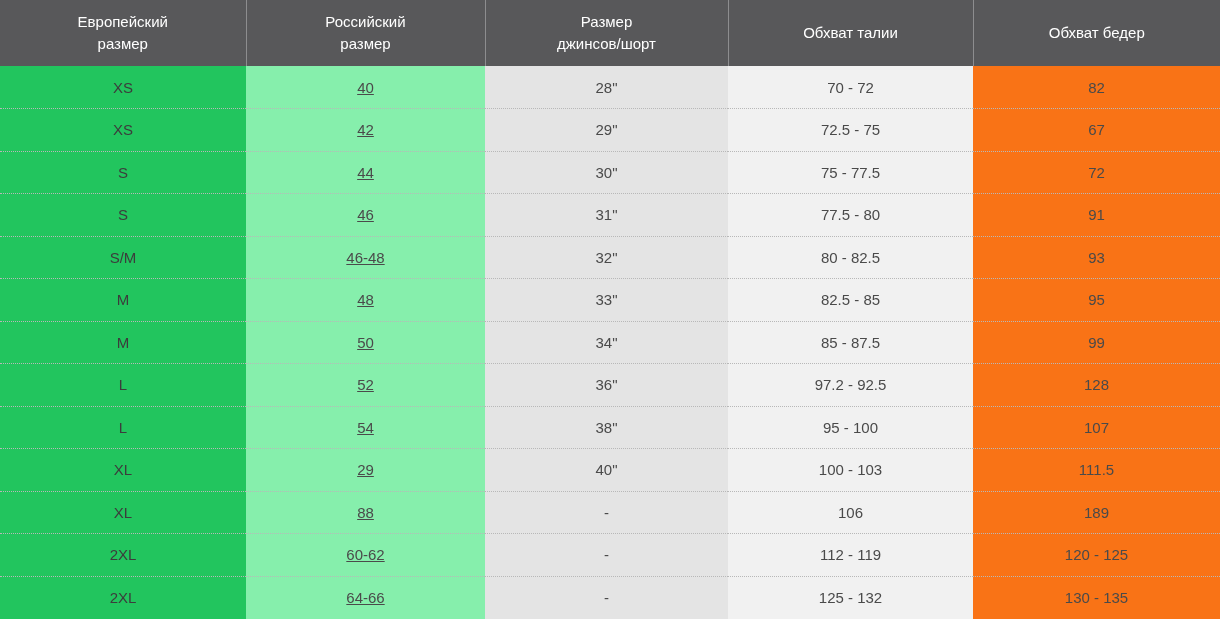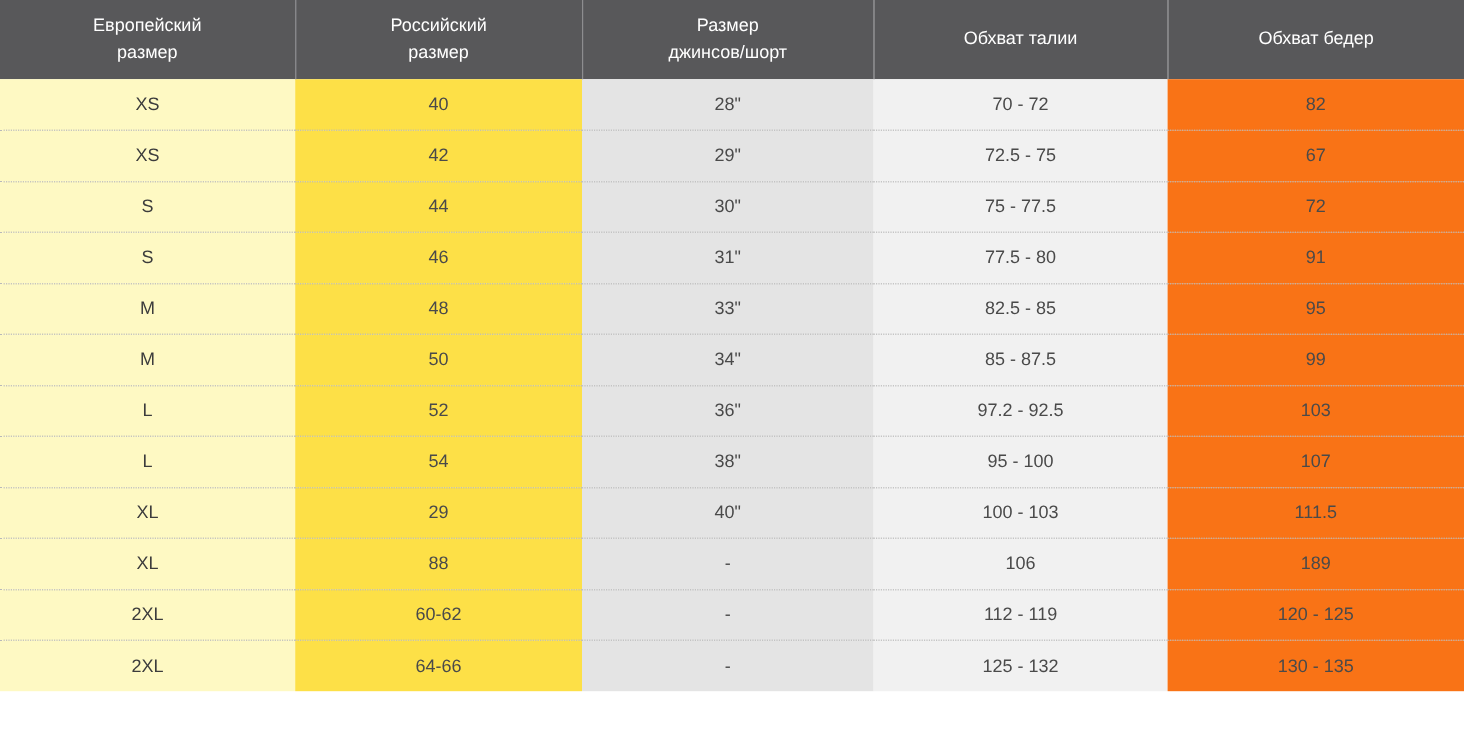--- a/index.html
+++ b/index.html
@@ -49,25 +49,26 @@
     vertical-align: middle;
     height: 42.5px;
     padding: 2px 6px;
     border-bottom: 1px dotted #b8b8b8;
     background: #f3f3f3;
   }
   tbody tr:last-child td {
     border-bottom: none;
   }
   tbody td.col-0 {
-    background: #fef9c3;
+    background: #22c55e;
     color: #3c3c3c;
   }
   tbody td.col-1 {
-    background: #fde047;
+    background: #86efac;
+    text-decoration: underline;
   }
   tbody td.col-2 {
     background: #e4e4e4;
   }
   tbody td.col-3 {
     background: #f1f1f1;
     text-align: center;
   }
   tbody td.col-4 {
     background: #f97316;
@@ -129,39 +130,46 @@
         <td class="col-4">72</td>
       </tr>
       <tr>
         <td class="col-0">S</td>
         <td class="col-1">46</td>
         <td class="col-2">31"</td>
         <td class="col-3">77.5 - 80</td>
         <td class="col-4">91</td>
       </tr>
       <tr>
+        <td class="col-0">S/M</td>
+        <td class="col-1">46-48</td>
+        <td class="col-2">32"</td>
+        <td class="col-3">80 - 82.5</td>
+        <td class="col-4">93</td>
+      </tr>
+      <tr>
         <td class="col-0">M</td>
         <td class="col-1">48</td>
         <td class="col-2">33"</td>
         <td class="col-3">82.5 - 85</td>
         <td class="col-4">95</td>
       </tr>
       <tr>
         <td class="col-0">M</td>
         <td class="col-1">50</td>
         <td class="col-2">34"</td>
         <td class="col-3">85 - 87.5</td>
         <td class="col-4">99</td>
       </tr>
       <tr>
         <td class="col-0">L</td>
         <td class="col-1">52</td>
         <td class="col-2">36"</td>
         <td class="col-3">97.2 - 92.5</td>
-        <td class="col-4">103</td>
+        <td class="col-4">128</td>
       </tr>
       <tr>
         <td class="col-0">L</td>
         <td class="col-1">54</td>
         <td class="col-2">38"</td>
         <td class="col-3">95 - 100</td>
         <td class="col-4">107</td>
       </tr>
       <tr>
         <td class="col-0">XL</td>

